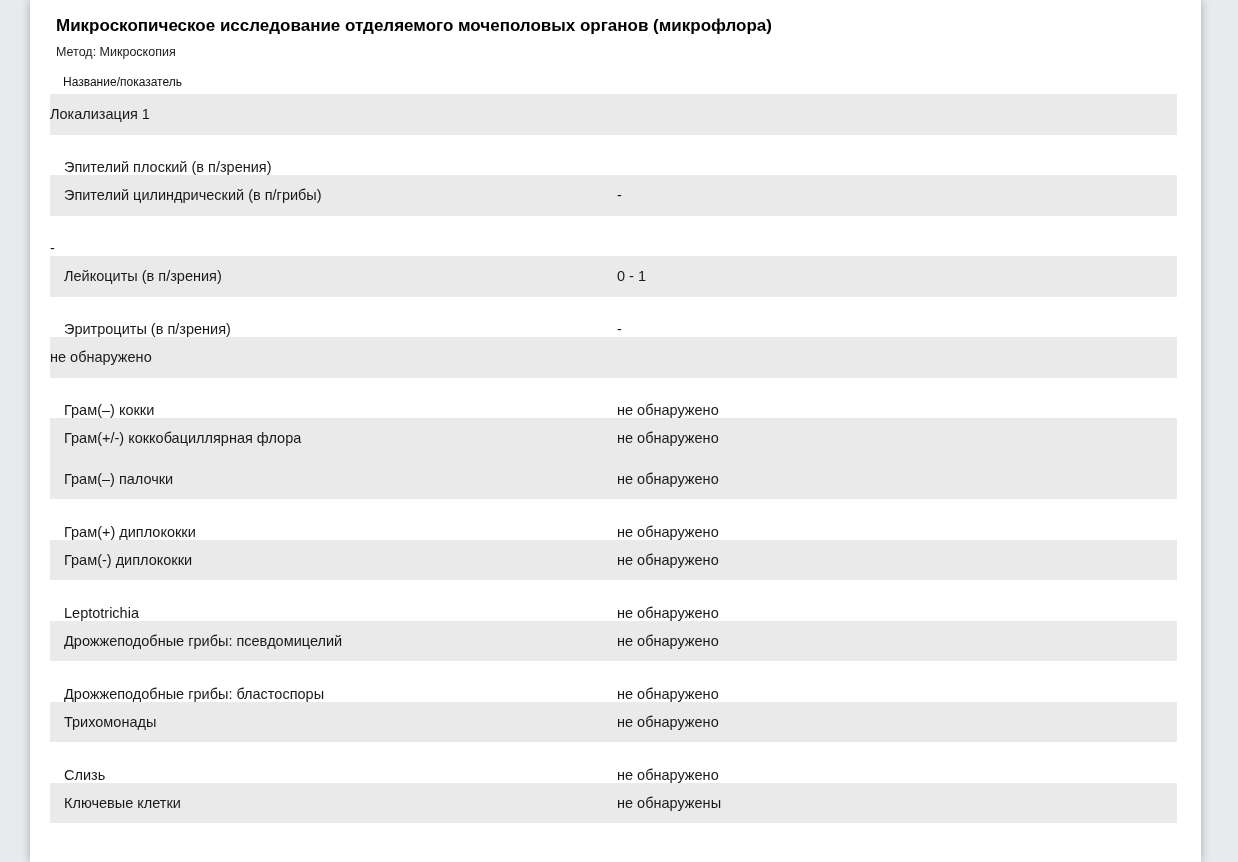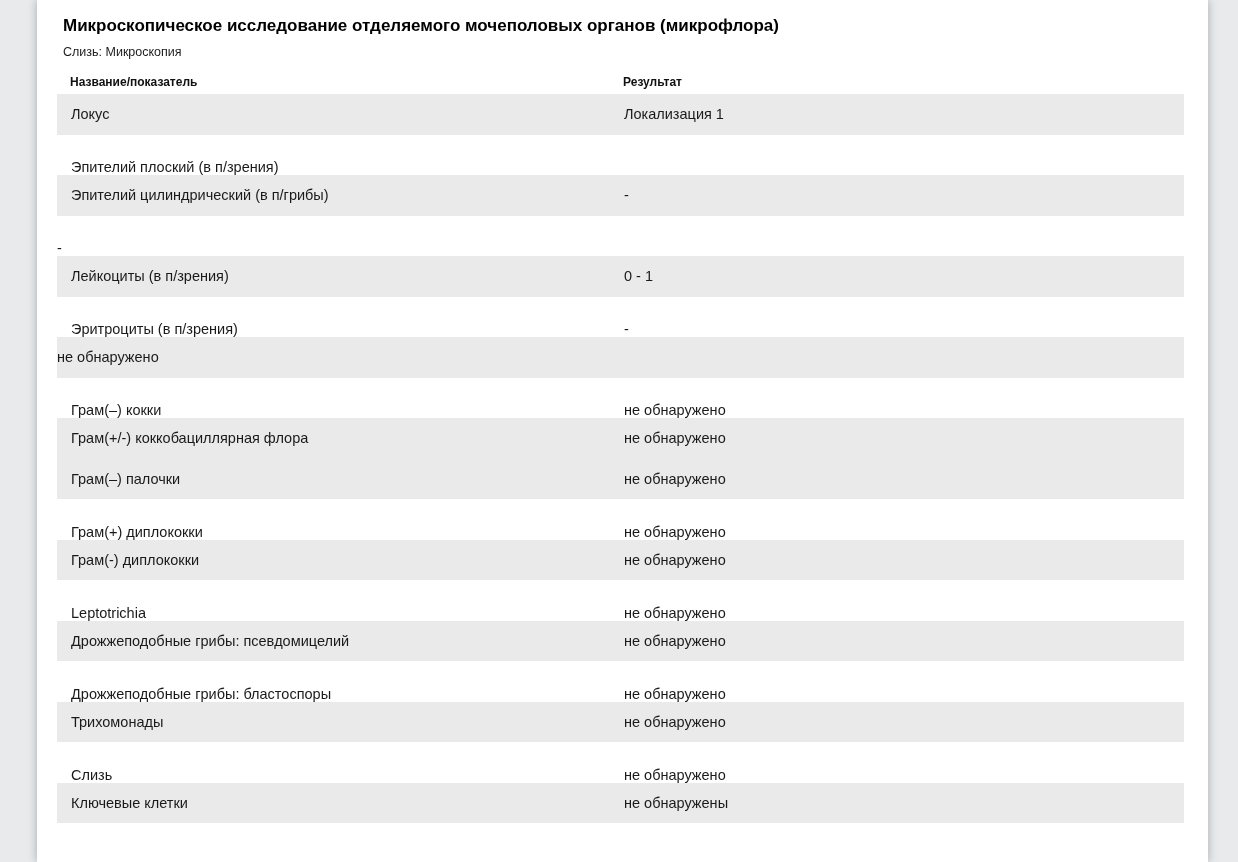--- a/index.html
+++ b/index.html
@@ -6,21 +6,21 @@
     margin: 0;
     padding: 0;
     width: 1238px;
     height: 862px;
     overflow: hidden;
     background: #e8eaec;
     font-family: "Liberation Sans", sans-serif;
   }
   .card {
     position: absolute;
-    left: 37px;
+    left: 30px;
     top: 0;
     width: 1171px;
     height: 862px;
     background: #ffffff;
     box-shadow: 0 0 9px rgba(0,0,0,0.28);
     box-sizing: border-box;
     padding-top: 16px;
   }
   .report-title {
     margin: 0 24px 0 26px;
@@ -37,22 +37,23 @@
   }
   .report-table {
     margin: 10px 0 0 20px;
     width: 1127px;
   }
   .thead-row {
     display: flex;
     align-items: center;
     height: 25px;
     font-size: 12px;
-    font-weight: bold;
+    font-weight: normal;
     color: #111111;
+    gap: 39px;
   }
   .thead-row .cell-name { padding-left: 13px; }
   .trow {
     display: flex;
     align-items: center;
     height: 40.5px;
     font-size: 14.5px;
     color: #1a1a1a;
   }
   .trow.odd  { background: #eaeaea; }
@@ -68,30 +69,28 @@
     flex: 1;
     white-space: nowrap;
     overflow: hidden;
   }
 </style>
 </head>
 <body>
 
 <div class="card">
   <h1 class="report-title">Микроскопическое исследование отделяемого мочеполовых органов (микрофлора)</h1>
-  <div class="report-method">Слизь: Микроскопия</div>
+  <div class="report-method">Метод: Микроскопия</div>
 
   <div class="report-table">
     <div class="thead-row">
       <div class="cell-name">Название/показатель</div>
-      <div class="cell-result">Результат</div>
     </div>
     <div>
         <div class="trow odd">
-    <div class="cell-name">Локус</div>
     <div class="cell-result">Локализация 1</div>
   </div>
         <div class="trow even">
     <div class="cell-name">Эпителий плоский (в п/зрения)</div>
   </div>
         <div class="trow odd">
     <div class="cell-name">Эпителий цилиндрический (в п/грибы)</div>
     <div class="cell-result">-</div>
   </div>
         <div class="trow even">

